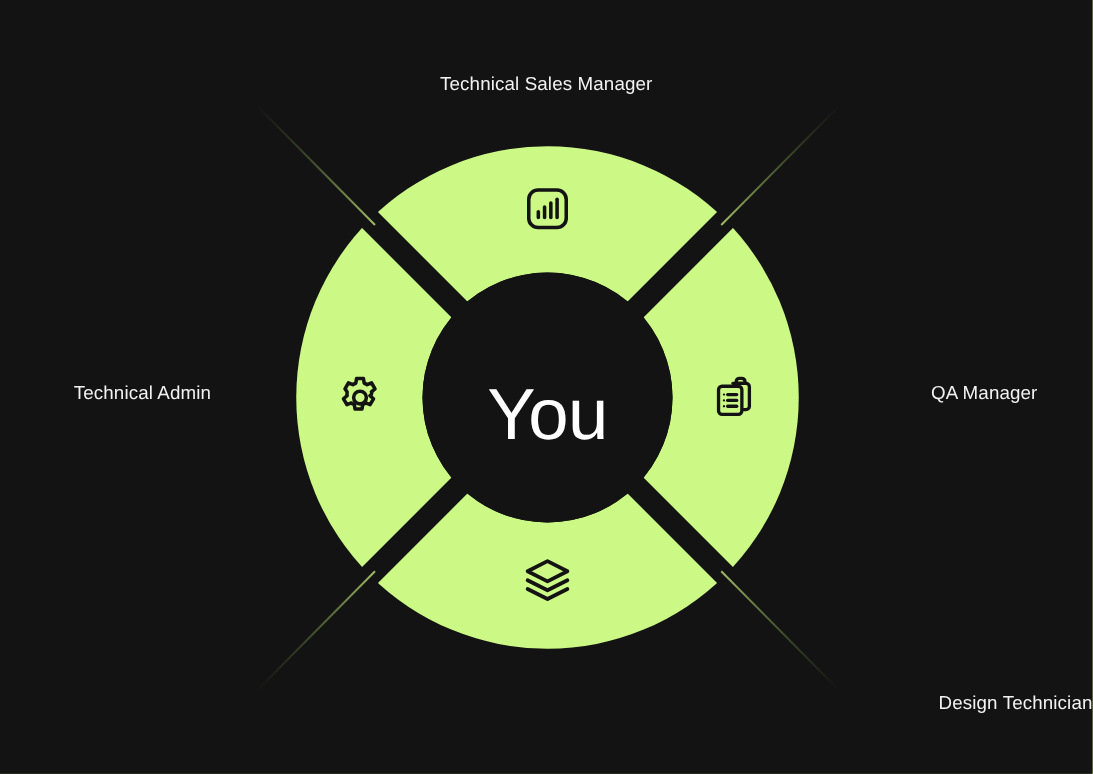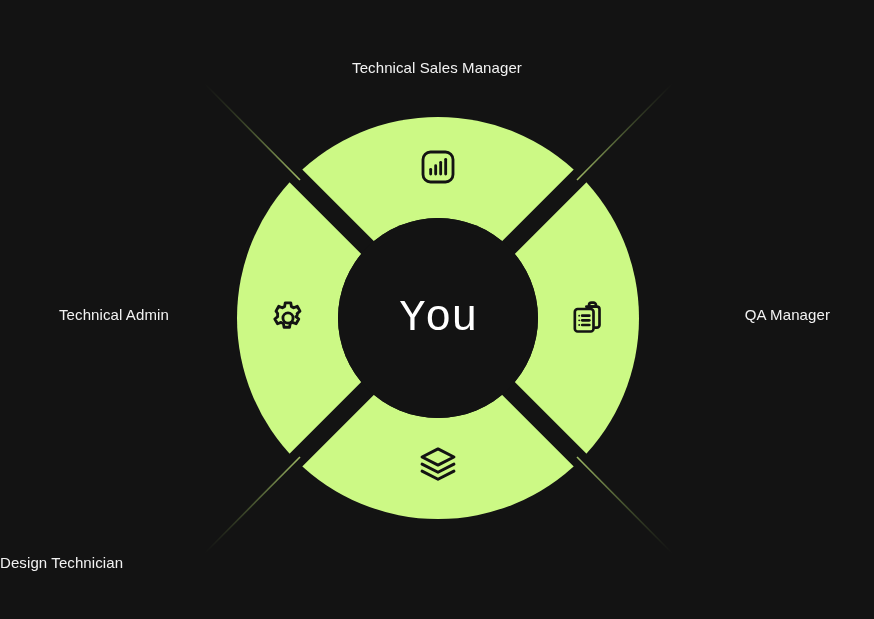--- a/index.html
+++ b/index.html
@@ -53,49 +53,48 @@
   .label-top {
     left: 0;
     right: 0;
     top: 60px;
     text-align: center;
   }
   .label-bottom {
     left: 0;
     right: 0;
     top: 555px;
-    text-align: left;
+    text-align: right;
   }
   .label-left {
     left: 59px;
     top: 307px;
     text-align: left;
   }
   .label-right {
     right: 44px;
     top: 307px;
     text-align: left;
   }
 
   
   .center-text {
     position: absolute;
     left: 338px;
-    top: 218px;
+    top: 232px;
     width: 200px;
     height: 200px;
     display: flex;
     align-items: center;
     justify-content: center;
     color: #ffffff;
-    font-size: 44px;
+    font-size: 58px;
     font-weight: 400;
     letter-spacing: -0.5px;
     line-height: 1;
-    font-family: Liberation Mono, monospace;
   }
 
   
   .qicon {
     position: absolute;
     width: 44px;
     height: 44px;
     display: flex;
     align-items: center;
     justify-content: center;

